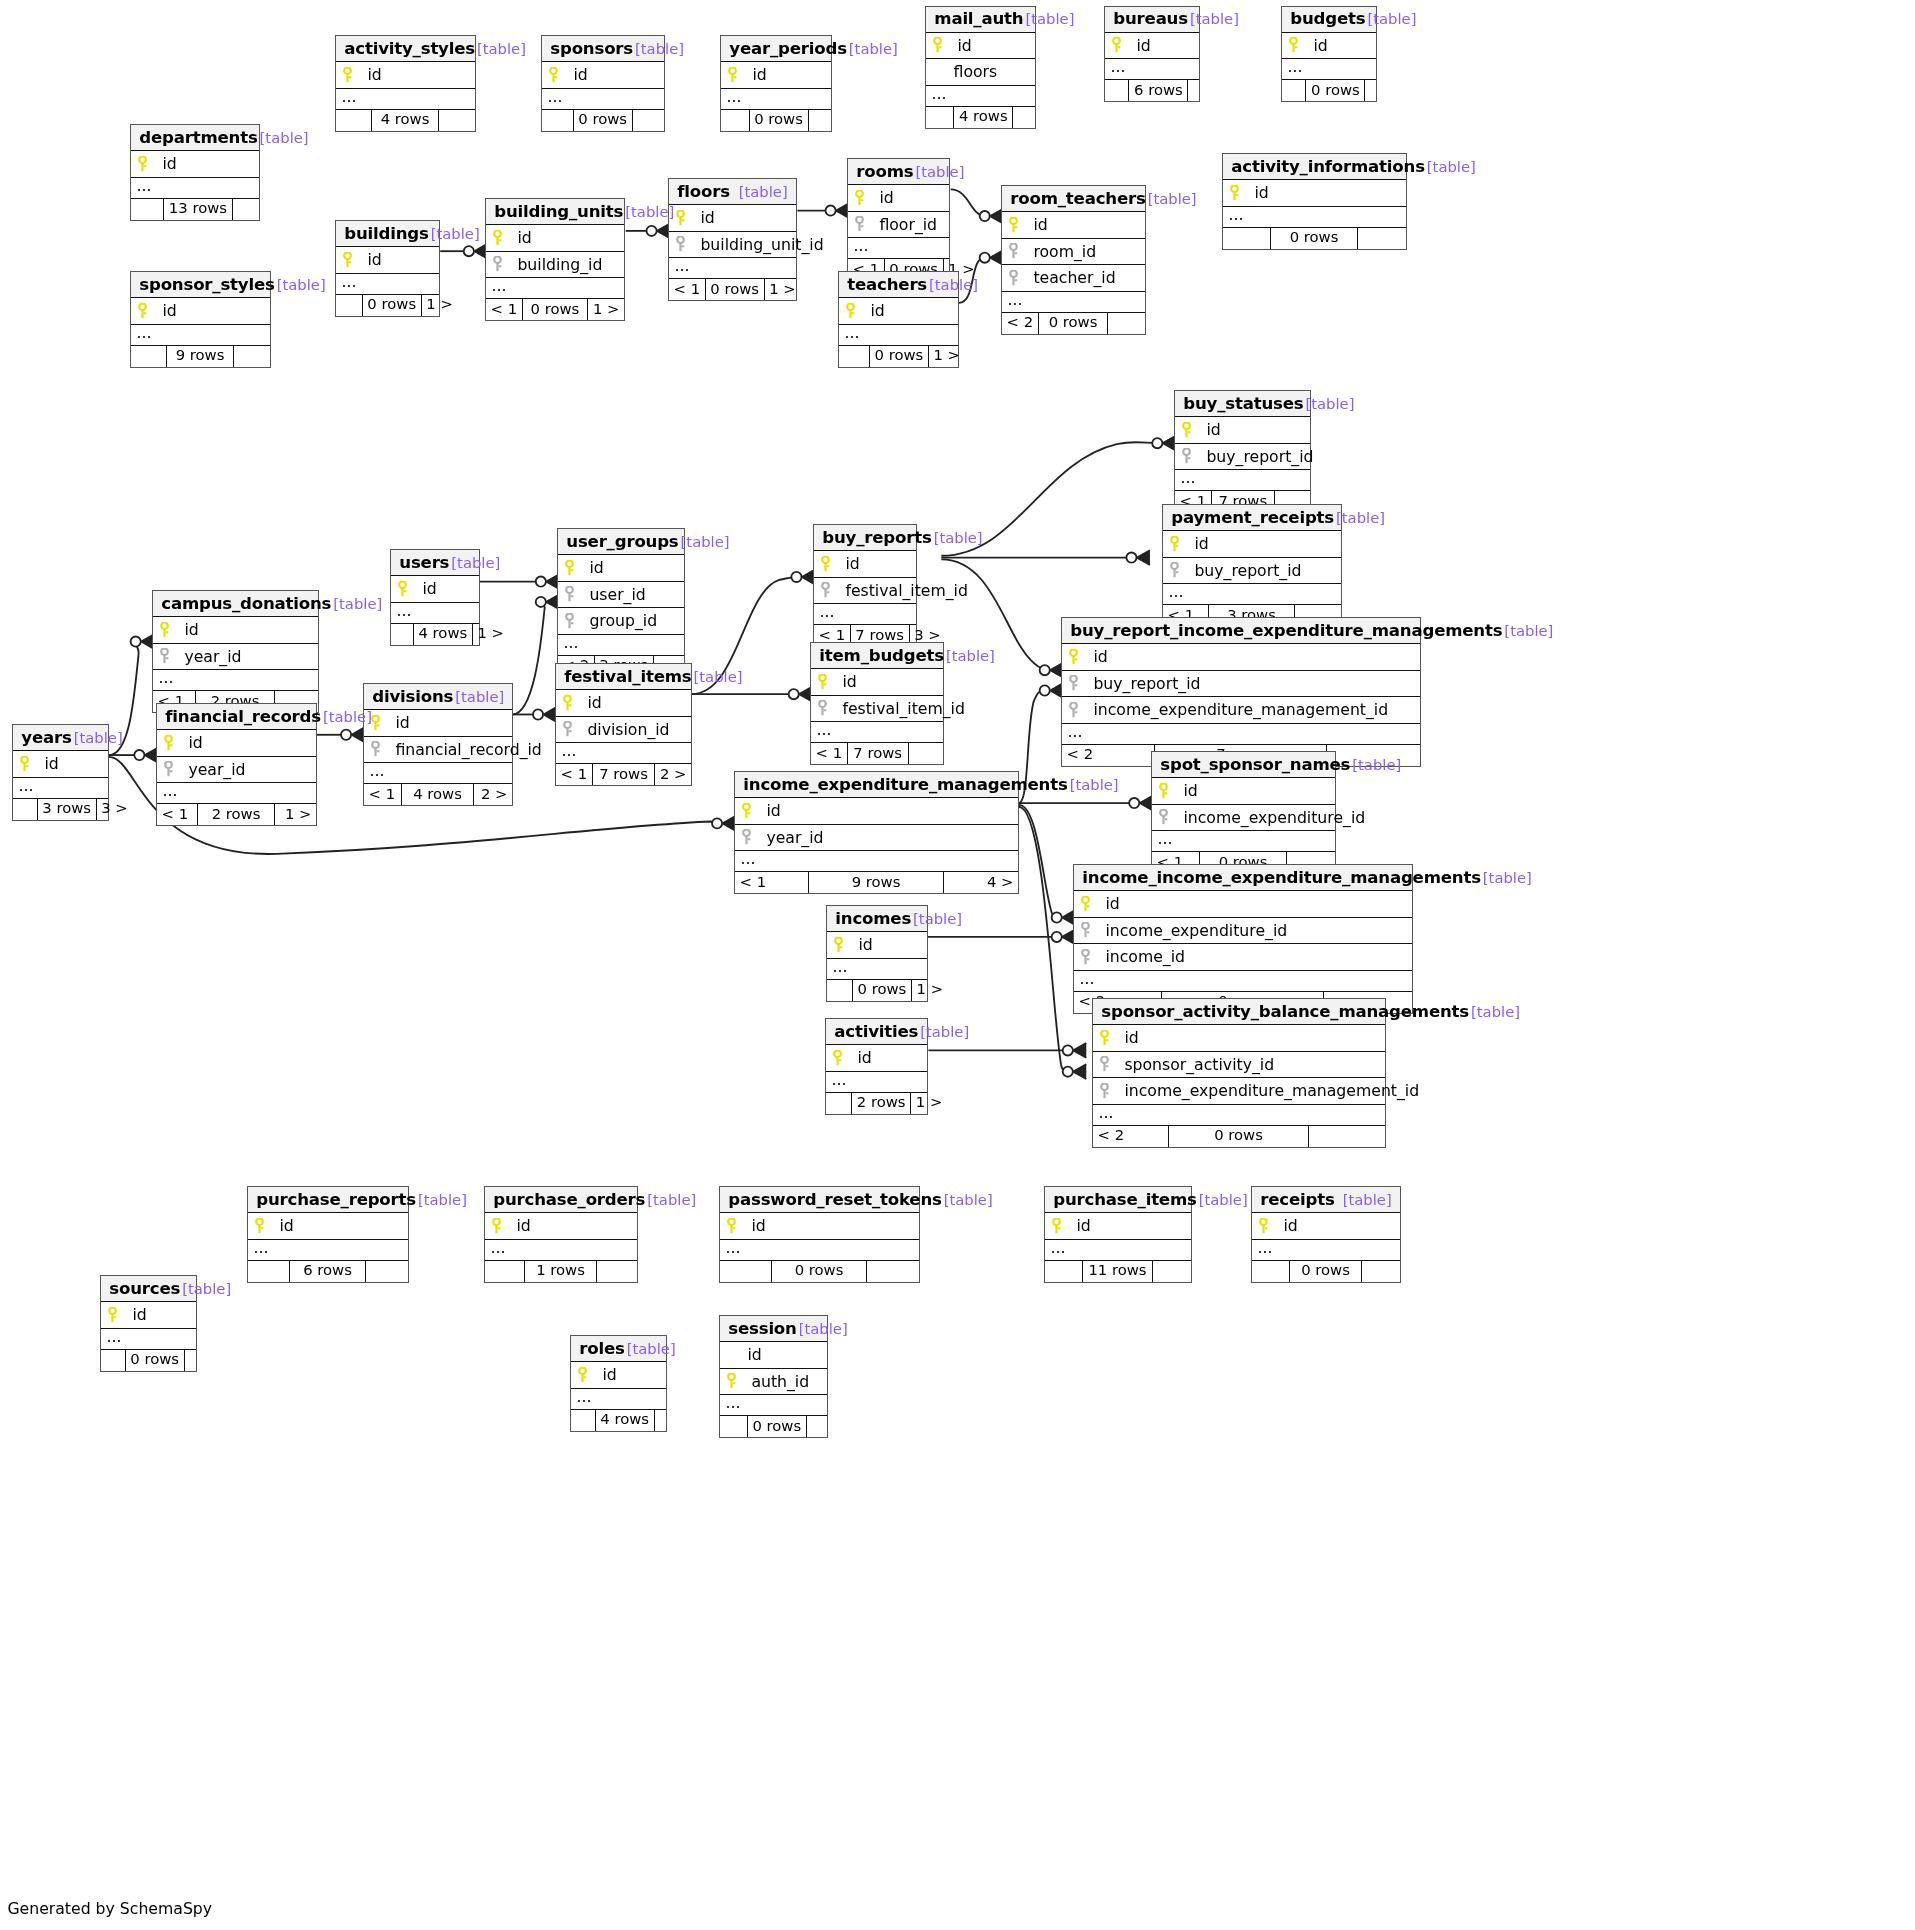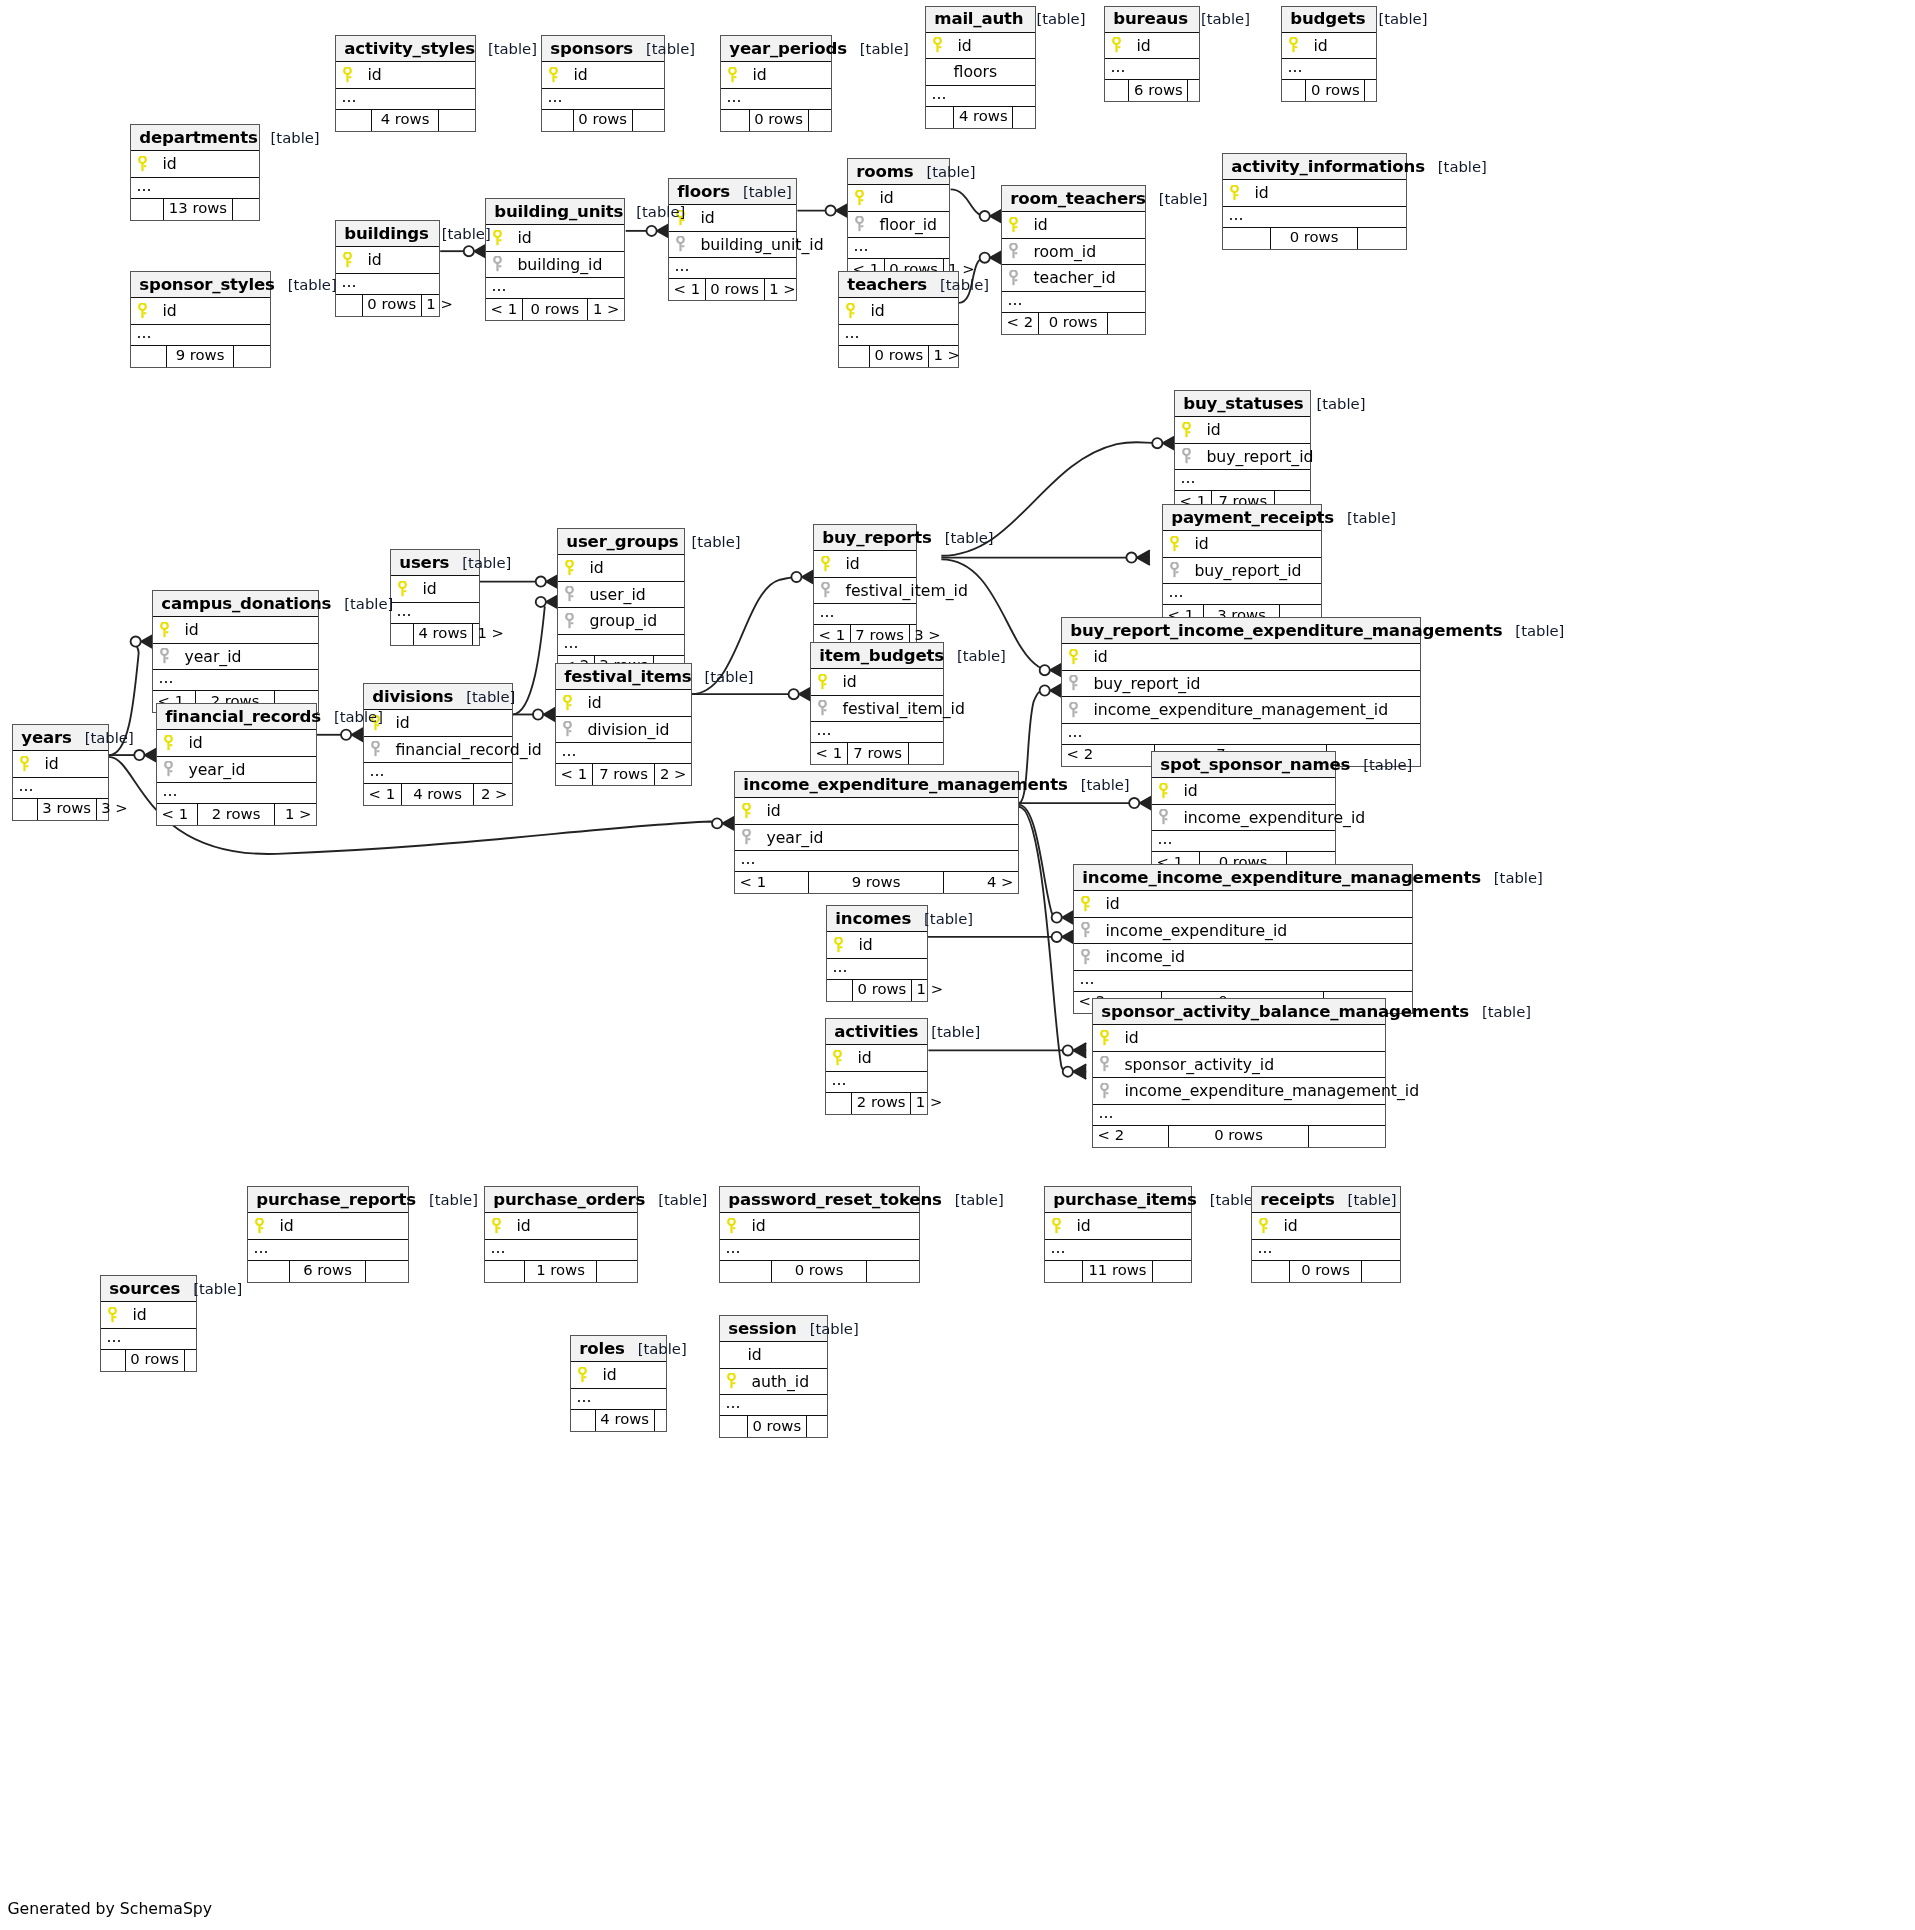--- a/index.html
+++ b/index.html
@@ -5,21 +5,21 @@
 <style>
   html,body{margin:0;padding:0;background:#ffffff;}
   body{font-family:"DejaVu Sans","Liberation Sans",sans-serif;}
   #canvas{position:relative;width:1915px;height:1931px;overflow:hidden;background:#fff;}
   #edges{position:absolute;left:0;top:0;width:1915px;height:1931px;pointer-events:none;}
 
   .tbl{position:absolute;border:1.8px solid #555;background:#fff;box-sizing:border-box;}
   .tbl .hdr{background:#f2f2f2;border-bottom:1.8px solid #111;display:flex;align-items:center;
             justify-content:space-between;padding:2.8px 8.3px 3.7px 8.3px;box-sizing:border-box;white-space:nowrap;}
   .tbl .tname{font-weight:bold;font-size:16.6px;color:#000;letter-spacing:-0.2px;}
-  .tbl .ttag{font-size:14.8px;color:#0f172a;padding-left:13px;}
+  .tbl .ttag{font-size:14.8px;color:#8b5cf6;padding-left:2px;}
   .tbl .col{border-bottom:1.8px solid #111;padding:2.8px 5.5px 3.7px 5.5px;display:flex;align-items:center;
             font-size:15.7px;color:#000;box-sizing:border-box;white-space:nowrap;min-height:23px;}
   .tbl .col:last-of-type{border-bottom:1.8px solid #111;}
   .tbl .ellip{border-bottom:1.8px solid #111;padding:0.9px 5.5px 4.6px 5.5px;font-size:15.7px;color:#000;
               line-height:.9;min-height:19.4px;box-sizing:border-box;}
   .tbl .foot{display:flex;font-size:14.8px;color:#000;min-height:21px;box-sizing:border-box;}
   .tbl .foot .fc{flex:1 1 0;border-right:0.9px solid #111;padding:0.9px 4.6px;box-sizing:border-box;
                  text-align:center;white-space:nowrap;}
   .tbl .foot .fc.l{text-align:left;flex:0 0 26%;}
   .tbl .foot .fc.m{flex:1 1 auto;}
@@ -528,21 +528,21 @@
           </span>
           <span class="colname">buy_report_id</span>
         </div>
         <div class="ellip">...</div>
         <div class="foot">
           <div class="fc l">&lt; 1</div>
           <div class="fc m">7 rows</div>
           <div class="fc r"></div>
         </div>
       </div>
-      <div class="tbl" style="left: 1162px; top: 504px; width: 160px;">
+      <div class="tbl" style="left: 1162px; top: 504px; width: 180px;">
         <div class="hdr">
           <span class="tname">payment_receipts</span>
           <span class="ttag">[table]</span>
         </div>
         <div class="col">
           <span class="keyi">
             <svg width="11" height="15.7" viewBox="0 0 12 17">
               <circle cx="6" cy="4" r="3.6" fill="none" stroke="#e8e000" stroke-width="2.4"></circle>
               <rect x="4.8" y="6.5" width="2.4" height="10" fill="#e8e000"></rect>
               <rect x="7.2" y="10" width="3" height="2.2" fill="#e8e000"></rect>

